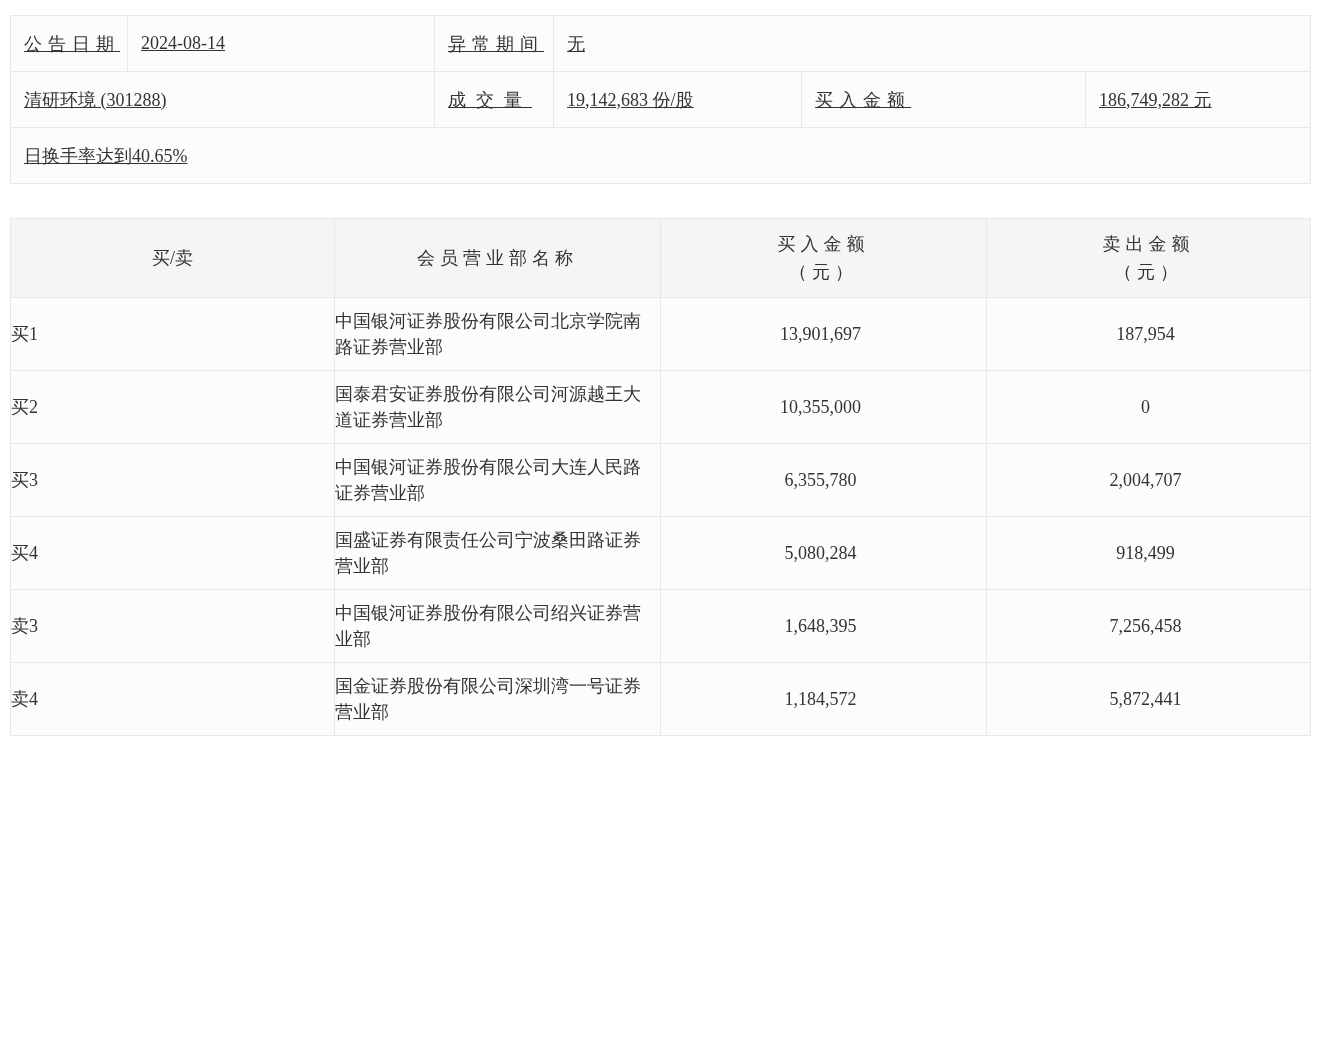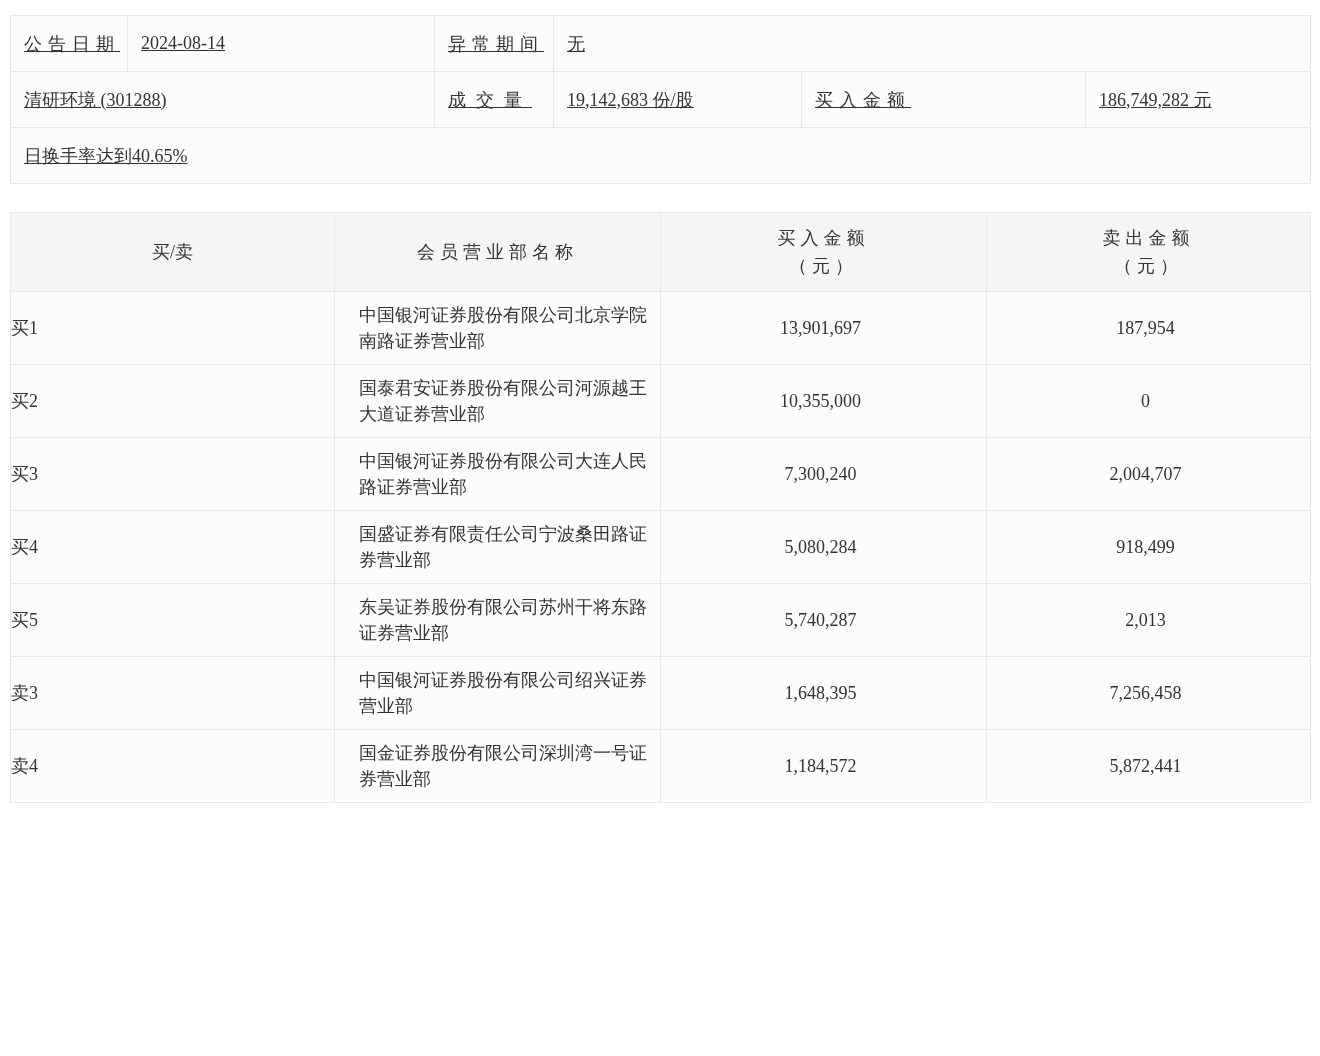--- a/index.html
+++ b/index.html
@@ -44,21 +44,21 @@
     vertical-align: middle;
   }
   .ls6  { letter-spacing: 6px; }
   .ls10 { letter-spacing: 10px; }
   .ls5  { letter-spacing: 5px; }
 
   
   .broker {
     position: absolute;
     left: 10px;
-    top: 212px;
+    top: 218px;
     width: 1300px;
     border-radius: 10px;
   }
   .broker th {
     height: 78px;
     background: #f5f5f5;
     text-align: center;
     vertical-align: middle;
     line-height: 28px;
     padding: 0;
@@ -67,21 +67,21 @@
     height: 72px;
     vertical-align: middle;
   }
   .hline { display: block; }
   .c-side {
     text-align: left;
     padding: 0;
   }
   .c-broker {
     text-align: left;
-    padding: 0 6px 0 24px;
+    padding: 0 6px 0 0;
     line-height: 26px;
     margin-left: 33px;
   }
   .c-num {
     text-align: center;
     padding: 0 12px 0 6px;
   }
 </style>
 </head>
 <body>
@@ -149,37 +149,31 @@
   <tr>
     <td class="c-side">买2</td>
     <td class="c-broker">国泰君安证券股份有限公司河源越王大道证券营业部</td>
     <td class="c-num">10,355,000</td>
     <td class="c-num">0</td>
   </tr>
 
   <tr>
     <td class="c-side">买3</td>
     <td class="c-broker">中国银河证券股份有限公司大连人民路证券营业部</td>
-    <td class="c-num">7,300,240</td>
+    <td class="c-num">6,355,780</td>
     <td class="c-num">2,004,707</td>
   </tr>
 
   <tr>
     <td class="c-side">买4</td>
     <td class="c-broker">国盛证券有限责任公司宁波桑田路证券营业部</td>
     <td class="c-num">5,080,284</td>
     <td class="c-num">918,499</td>
   </tr>
 
-  <tr>
-    <td class="c-side">买5</td>
-    <td class="c-broker">东吴证券股份有限公司苏州干将东路证券营业部</td>
-    <td class="c-num">5,740,287</td>
-    <td class="c-num">2,013</td>
-  </tr>
 
 
 
   <tr>
     <td class="c-side">卖3</td>
     <td class="c-broker">中国银河证券股份有限公司绍兴证券营业部</td>
     <td class="c-num">1,648,395</td>
     <td class="c-num">7,256,458</td>
   </tr>
 

